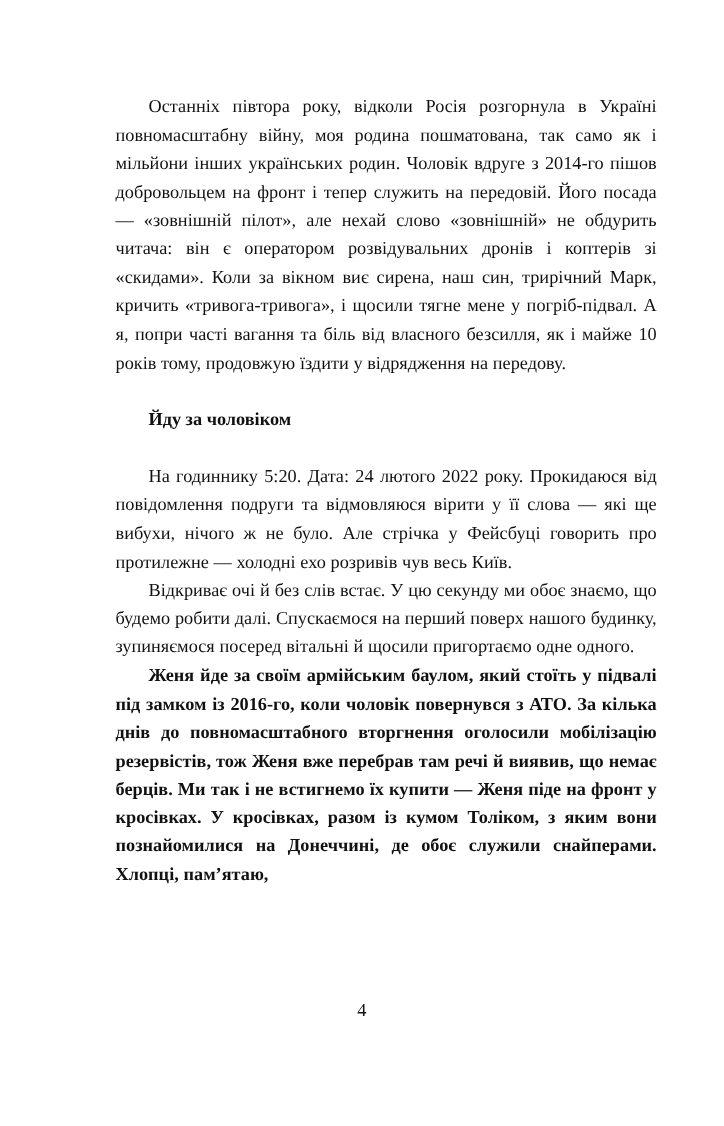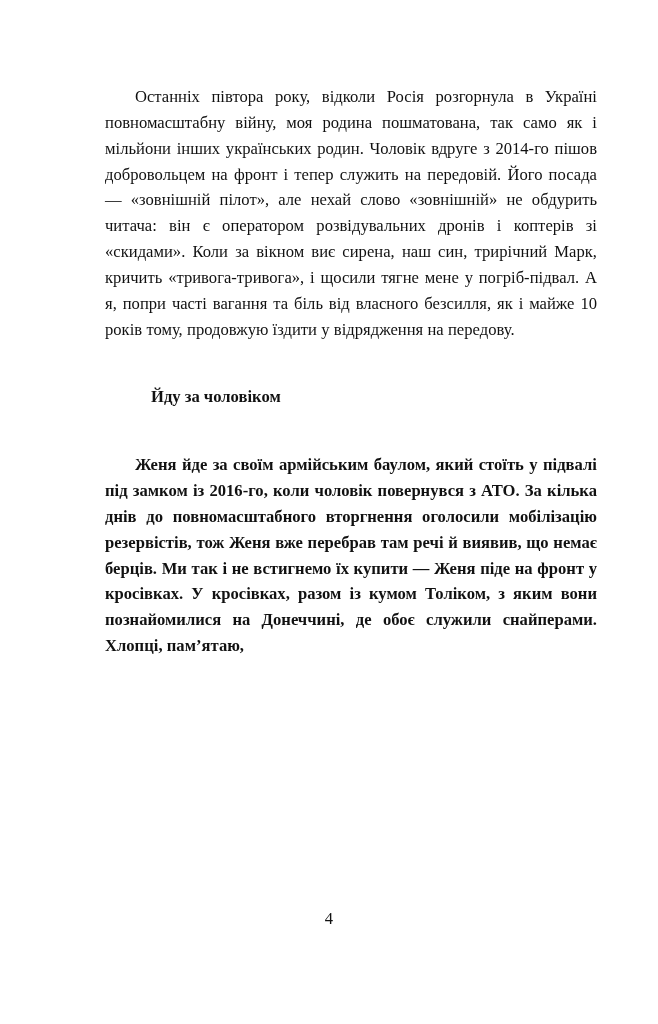--- a/index.html
+++ b/index.html
@@ -45,21 +45,21 @@
     word-spacing: 0.1px;
     letter-spacing: 0.01px;
   }
 
   p.para.last-loose {
     text-align: justify;
     font-weight: bold;
   }
 
   h2.section-heading {
-    margin: 16px;
+    margin: 0;
     font-size: 16.6px;
     line-height: 25.85px;
     font-weight: bold;
     text-indent: 30px;
     text-align: left;
   }
 
   .gap-before-heading { height: 25.4px; }
   .gap-after-heading  { height: 26.6px; }
 
@@ -82,22 +82,24 @@
   <div class="text-block">
 
     <p class="para">Останніх півтора року, відколи Росія розгорнула в Україні повномасштабну війну, моя родина пошматована, так само як і мільйони інших українських родин. Чоловік вдруге з 2014-го пішов добровольцем на фронт і тепер служить на передовій. Його посада — «зовнішній пілот», але нехай слово «зовнішній» не обдурить читача: він є оператором розвідувальних дронів і коптерів зі «скидами». Коли за вікном виє сирена, наш син, трирічний Марк, кричить «тривога-тривога», і щосили тягне мене у погріб-підвал. А я, попри часті вагання та біль від власного безсилля, як і майже 10 років тому, продовжую їздити у відрядження на передову.</p>
 
     <div class="gap-before-heading"></div>
 
     <h2 class="section-heading">Йду за чоловіком</h2>
 
     <div class="gap-after-heading"></div>
 
+    <p class="para">На годиннику 5:20. Дата: 24 лютого 2022 року. Прокидаюся від повідомлення подруги та відмовляюся вірити у її слова — які ще вибухи, нічого ж не було. Але стрічка у Фейсбуці говорить про протилежне — холодні ехо розривів чув весь Київ.</p>
 
 
+    <p class="para">Відкриває очі й без слів встає. У цю секунду ми обоє знаємо, що будемо робити далі. Спускаємося на перший поверх нашого будинку, зупиняємося посеред вітальні й щосили пригортаємо одне одного.</p>
 
     <p class="para last-loose">Женя йде за своїм армійським баулом, який стоїть у підвалі під замком із 2016-го, коли чоловік повернувся з АТО. За кілька днів до повномасштабного вторгнення оголосили мобілізацію резервістів, тож Женя вже перебрав там речі й виявив, що немає берців. Ми так і не встигнемо їх купити — Женя піде на фронт у кросівках. У кросівках, разом із кумом Толіком, з яким вони познайомилися на Донеччині, де обоє служили снайперами. Хлопці, пам’ятаю,</p>
 
   </div>
 
   <div class="page-number">4</div>
 
 </div>
 
 </body></html>

